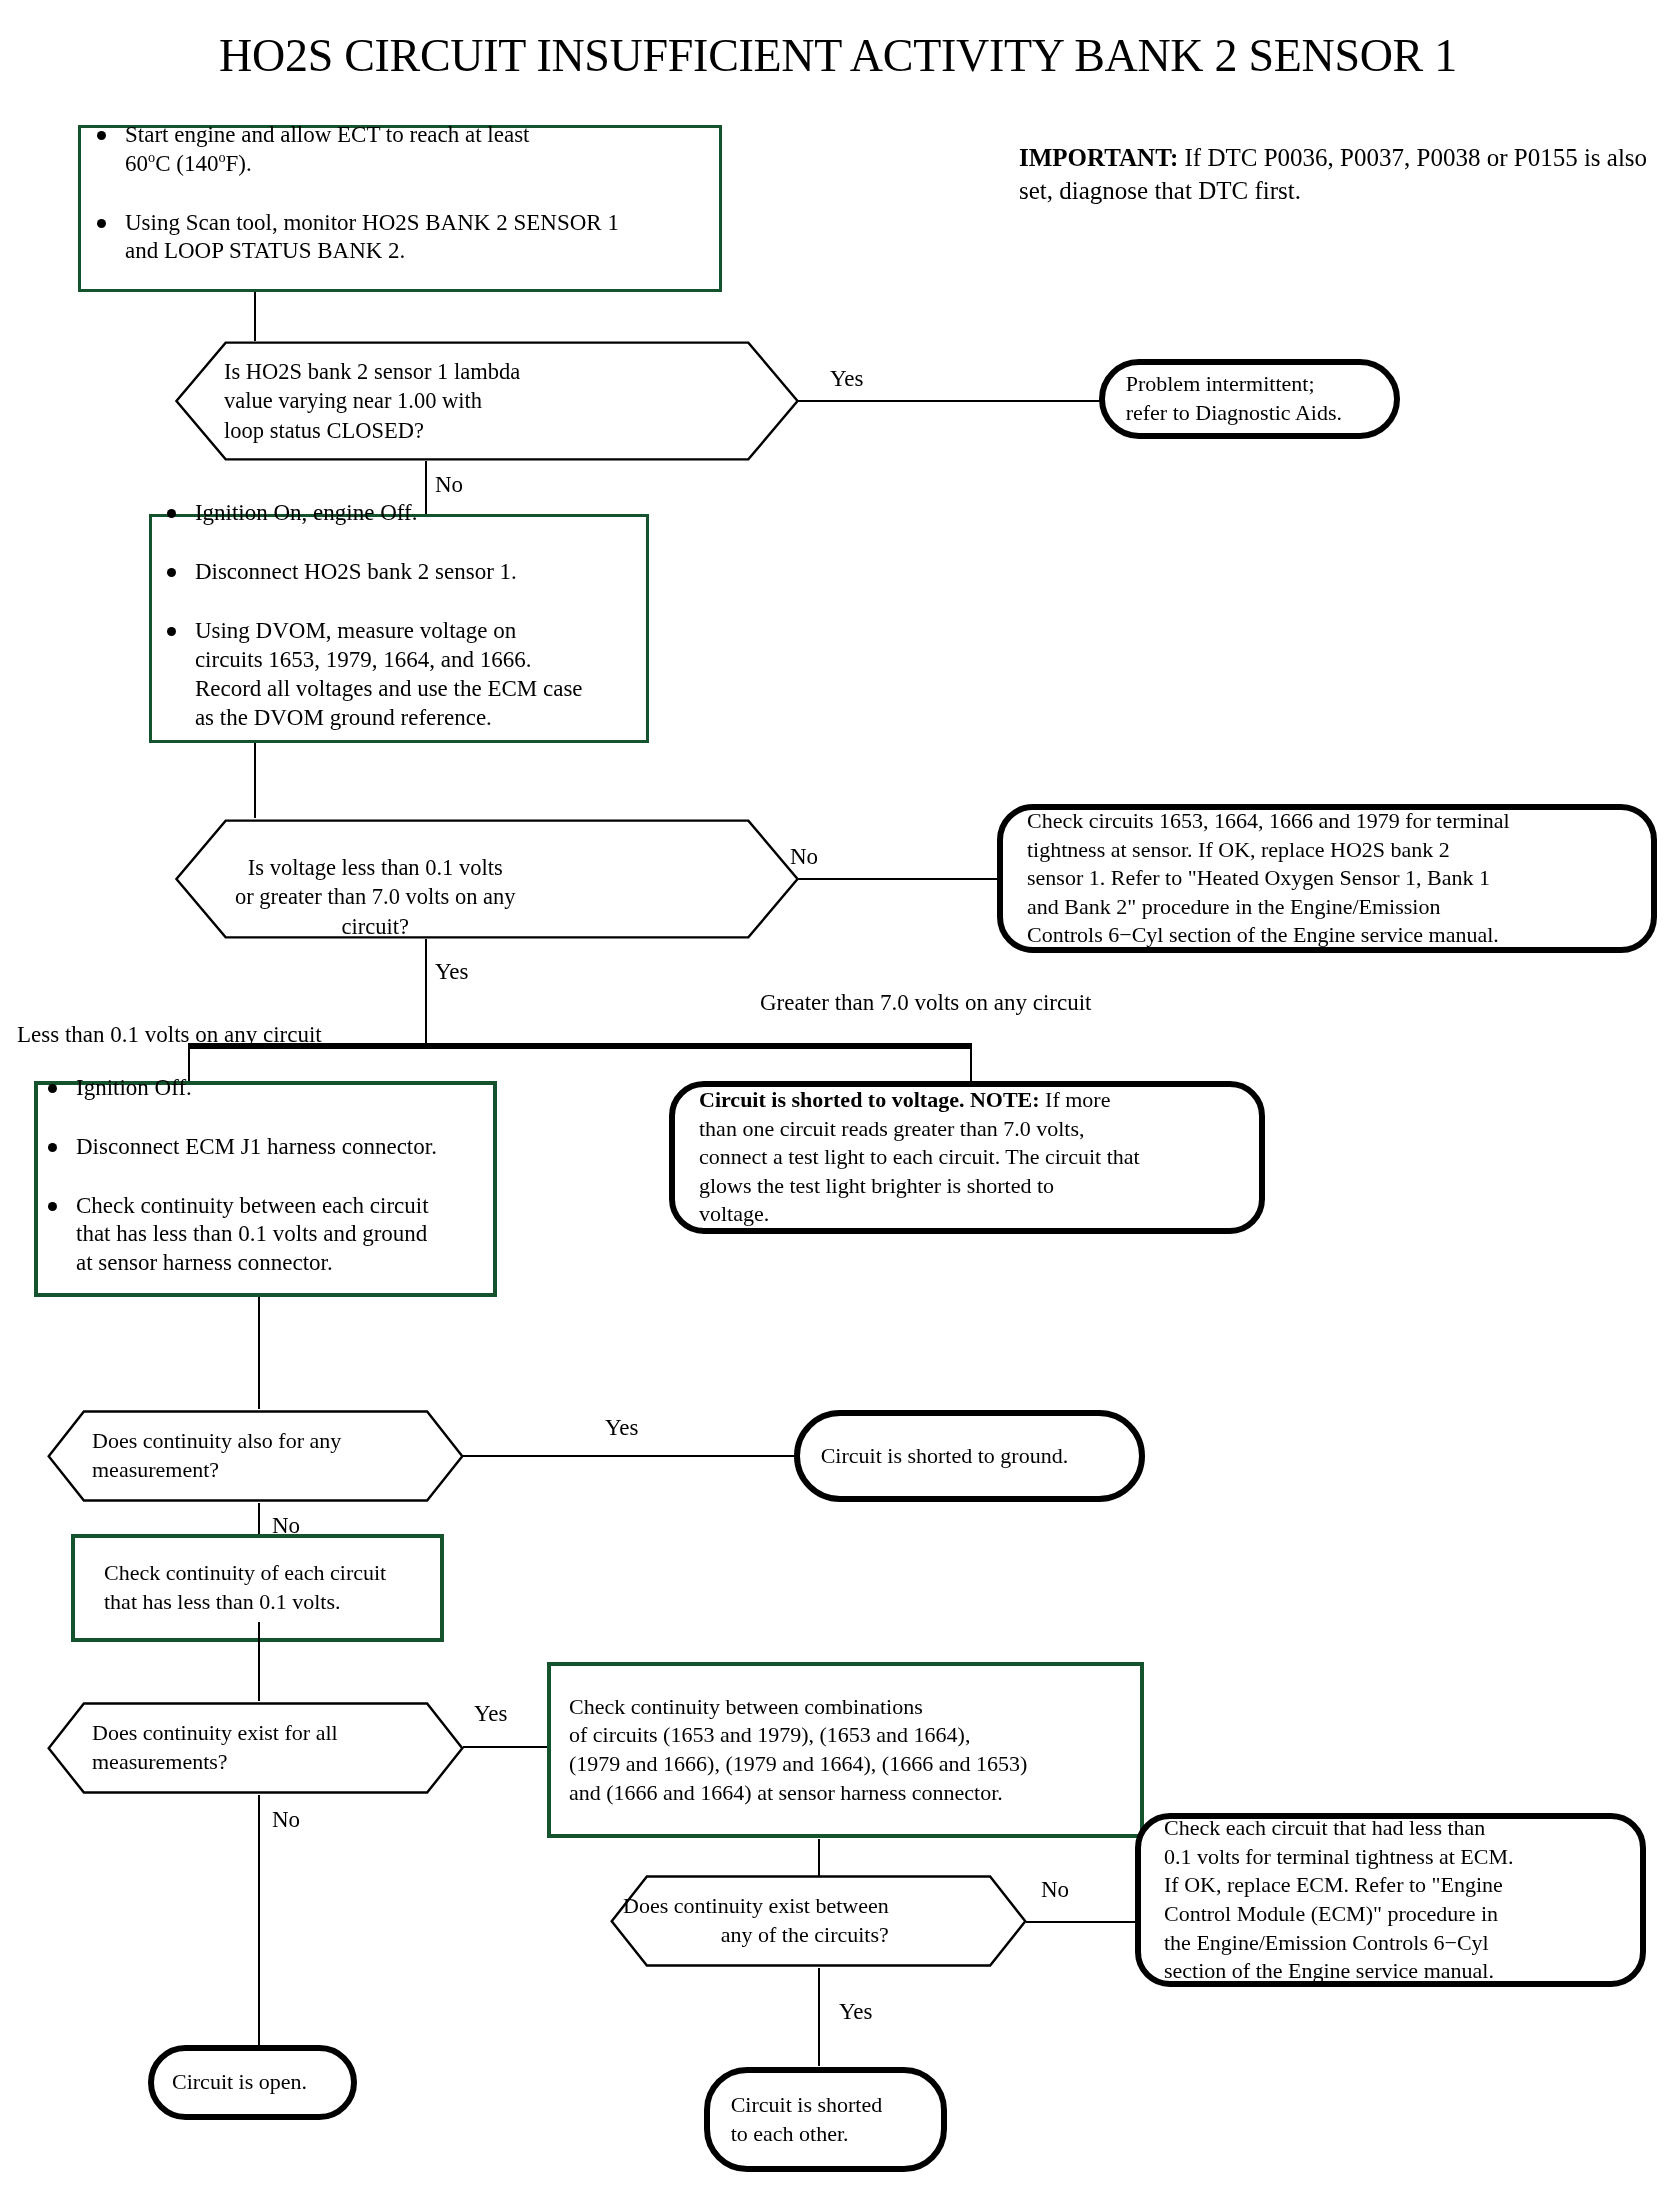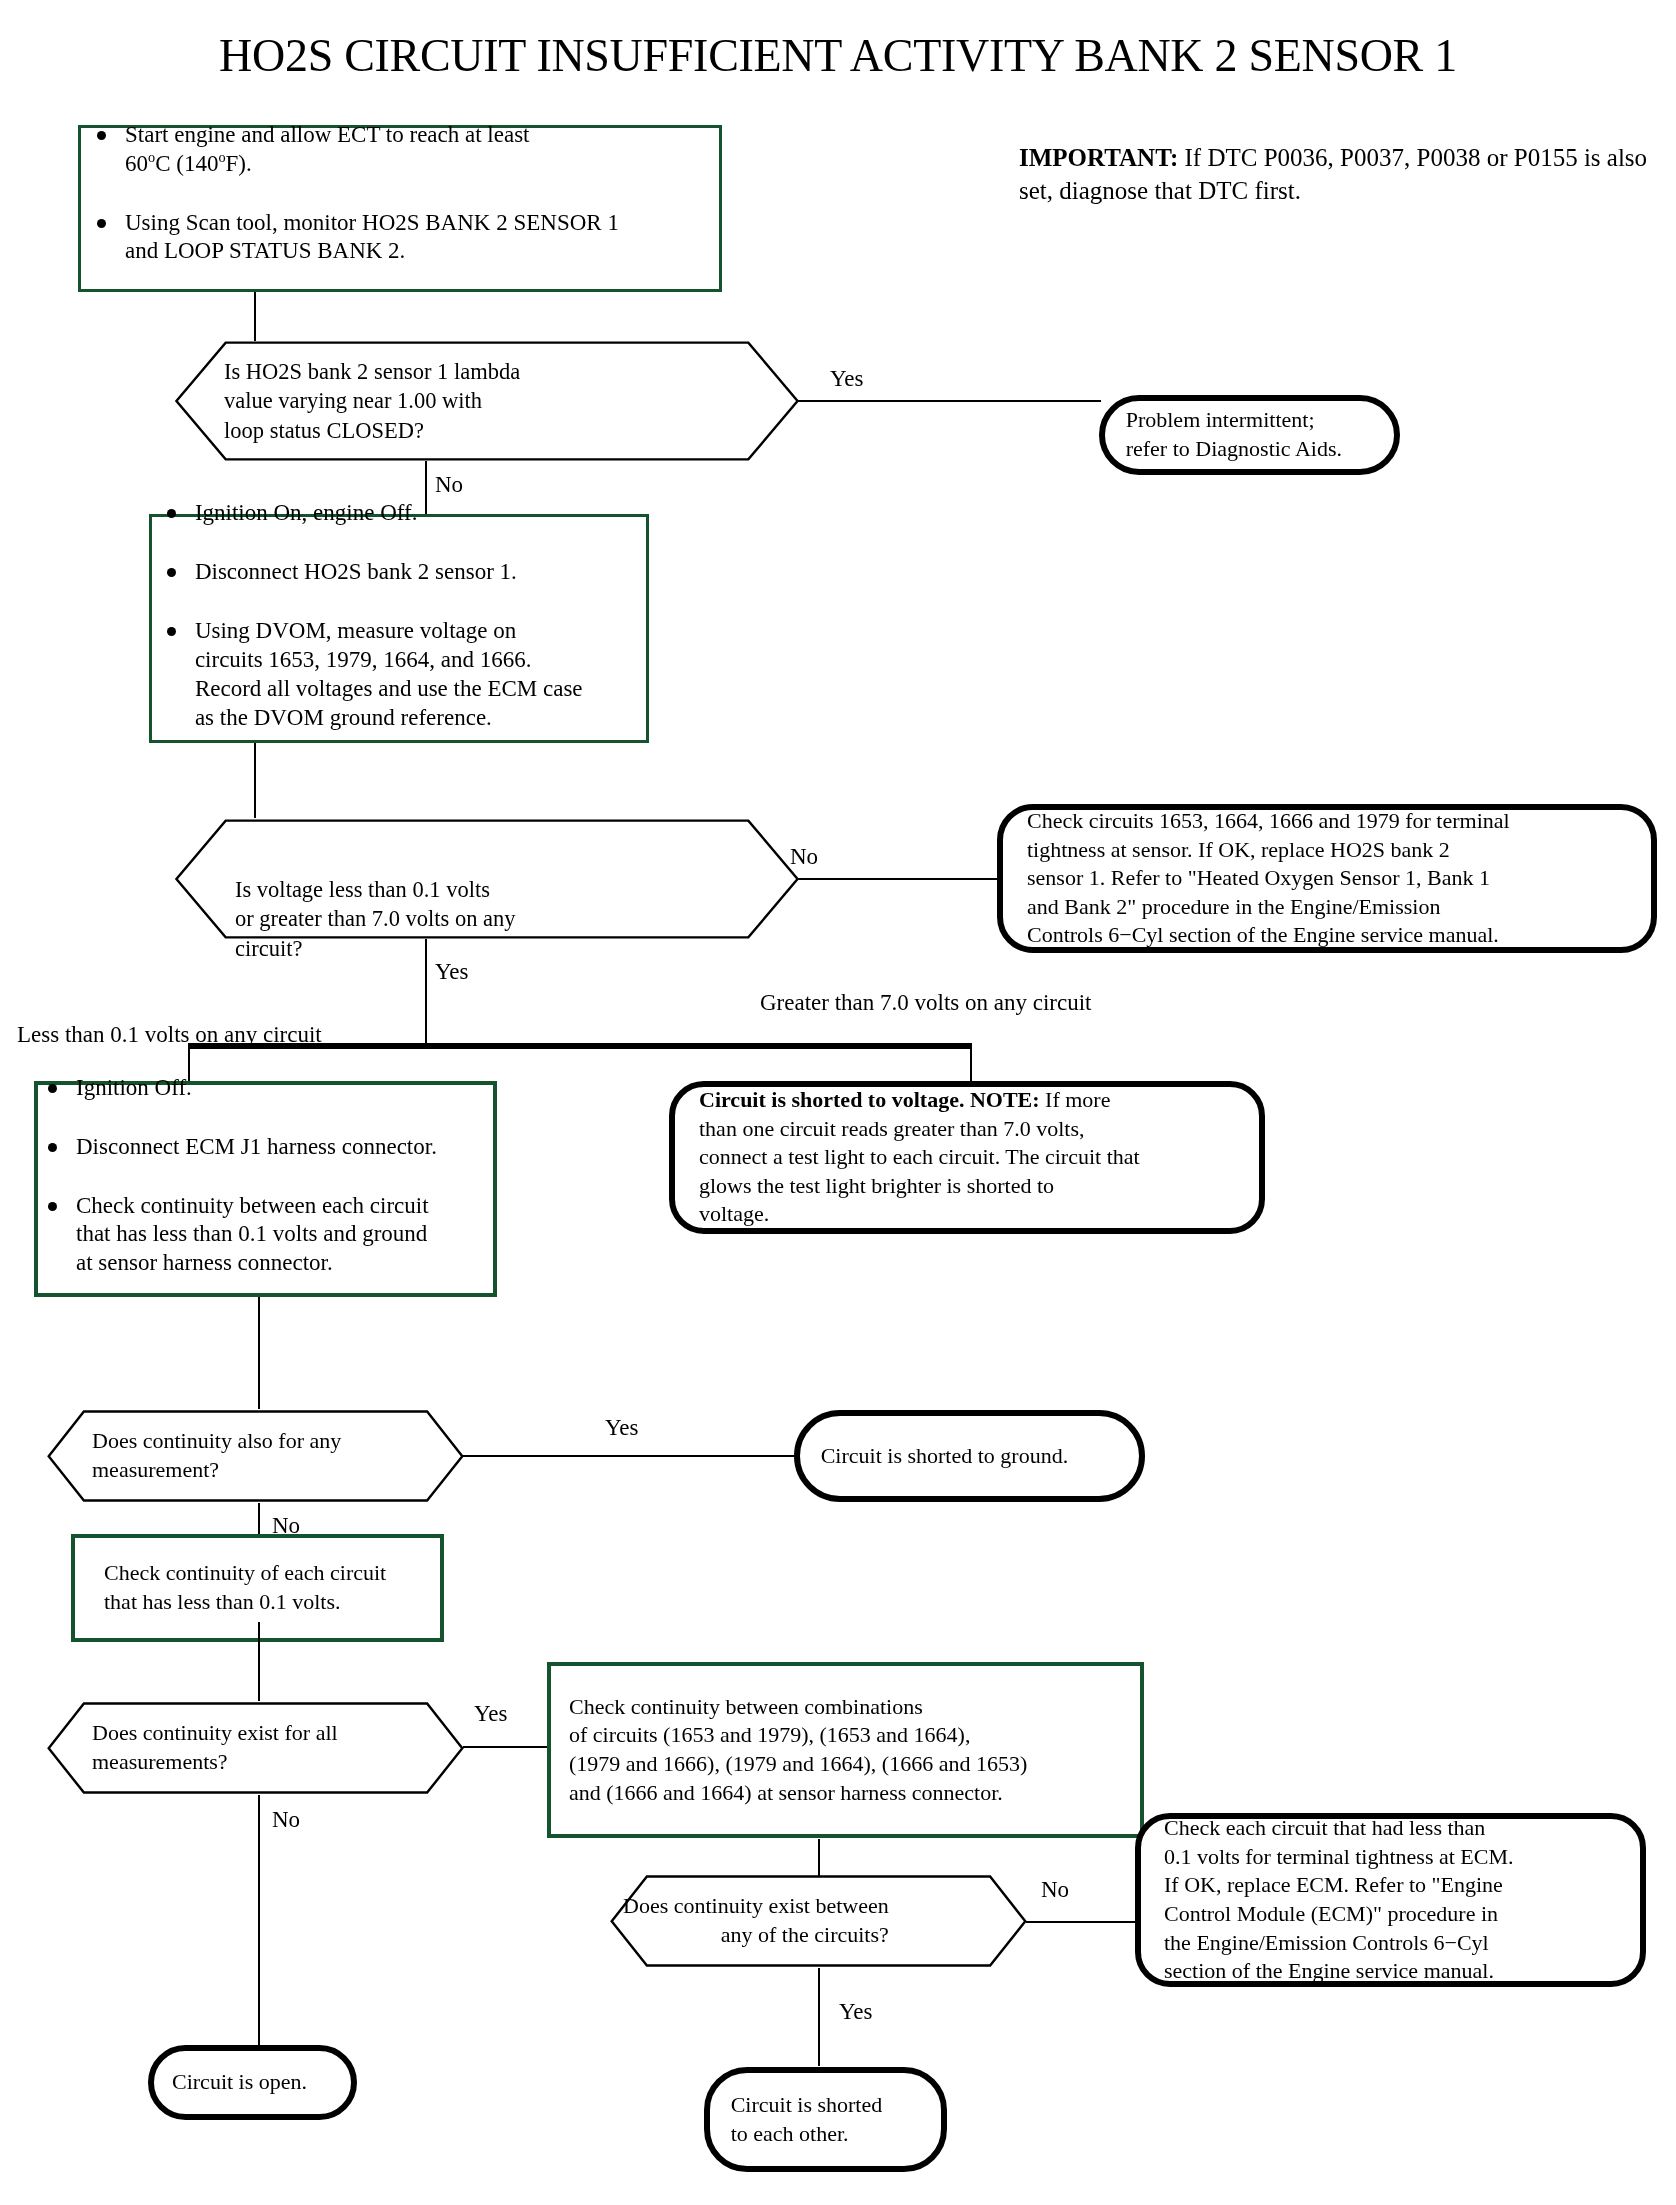--- a/index.html
+++ b/index.html
@@ -152,21 +152,21 @@
     <div>
       <div>Is HO2S bank 2 sensor 1 lambda</div>
       <div>value varying near 1.00 with</div>
       <div>loop status CLOSED?</div>
     </div>
   </div>
 
   <div class="ln h" style="left:797px; top:400px; width:304px;"></div>
   <div class="lbl" style="left:830px; top:367px;">Yes</div>
 
-  <div class="node term" style="left:1099px; top:359px; width:301px; height:80px; border-radius:40px; padding:0 20.7px;margin-top:36px;">
+  <div class="node term" style="left:1099px; top:359px; width:301px; height:80px; border-radius:40px; padding:0 20.7px;">
     <div class="term-inner txt-sm">
       <div>Problem intermittent;</div>
       <div>refer to Diagnostic Aids.</div>
     </div>
   </div>
 
   <div class="ln v" style="left:425px; top:461px; height:53px;"></div>
   <div class="lbl" style="left:435px; top:473px;">No</div>
 
   <div class="node proc" style="left:149px; top:514px; width:500px; height:229px; padding:17px 14.6px 12px 4.9px;">
@@ -191,21 +191,21 @@
     </div>
   </div>
 
   <div class="ln v" style="left:254px; top:743px; height:75px;"></div>
 
   <div class="hexwrap" style="left:174px; top:818px; width:626px; height:122px;">
     <svg width="626" height="122" viewBox="0 0 1030 200">
       <polygon points="85,4 945,4 1026,100 945,196 85,196 4,100" fill="#ffffff" stroke="#000000" stroke-width="4"></polygon>
     </svg>
   </div>
-  <div class="hextext txt" style="left:235px; top:858px; width:425px; height:122px;">
+  <div class="hextext txt" style="left:235px; top:836px; width:425px; height:122px;text-align:center;">
     <div>
       <div>Is voltage less than 0.1 volts</div>
       <div>or greater than 7.0 volts on any</div>
       <div>circuit?</div>
     </div>
   </div>
 
   <div class="ln h" style="left:797px; top:878px; width:219px;"></div>
   <div class="lbl" style="left:790px; top:845px;">No</div>
 

